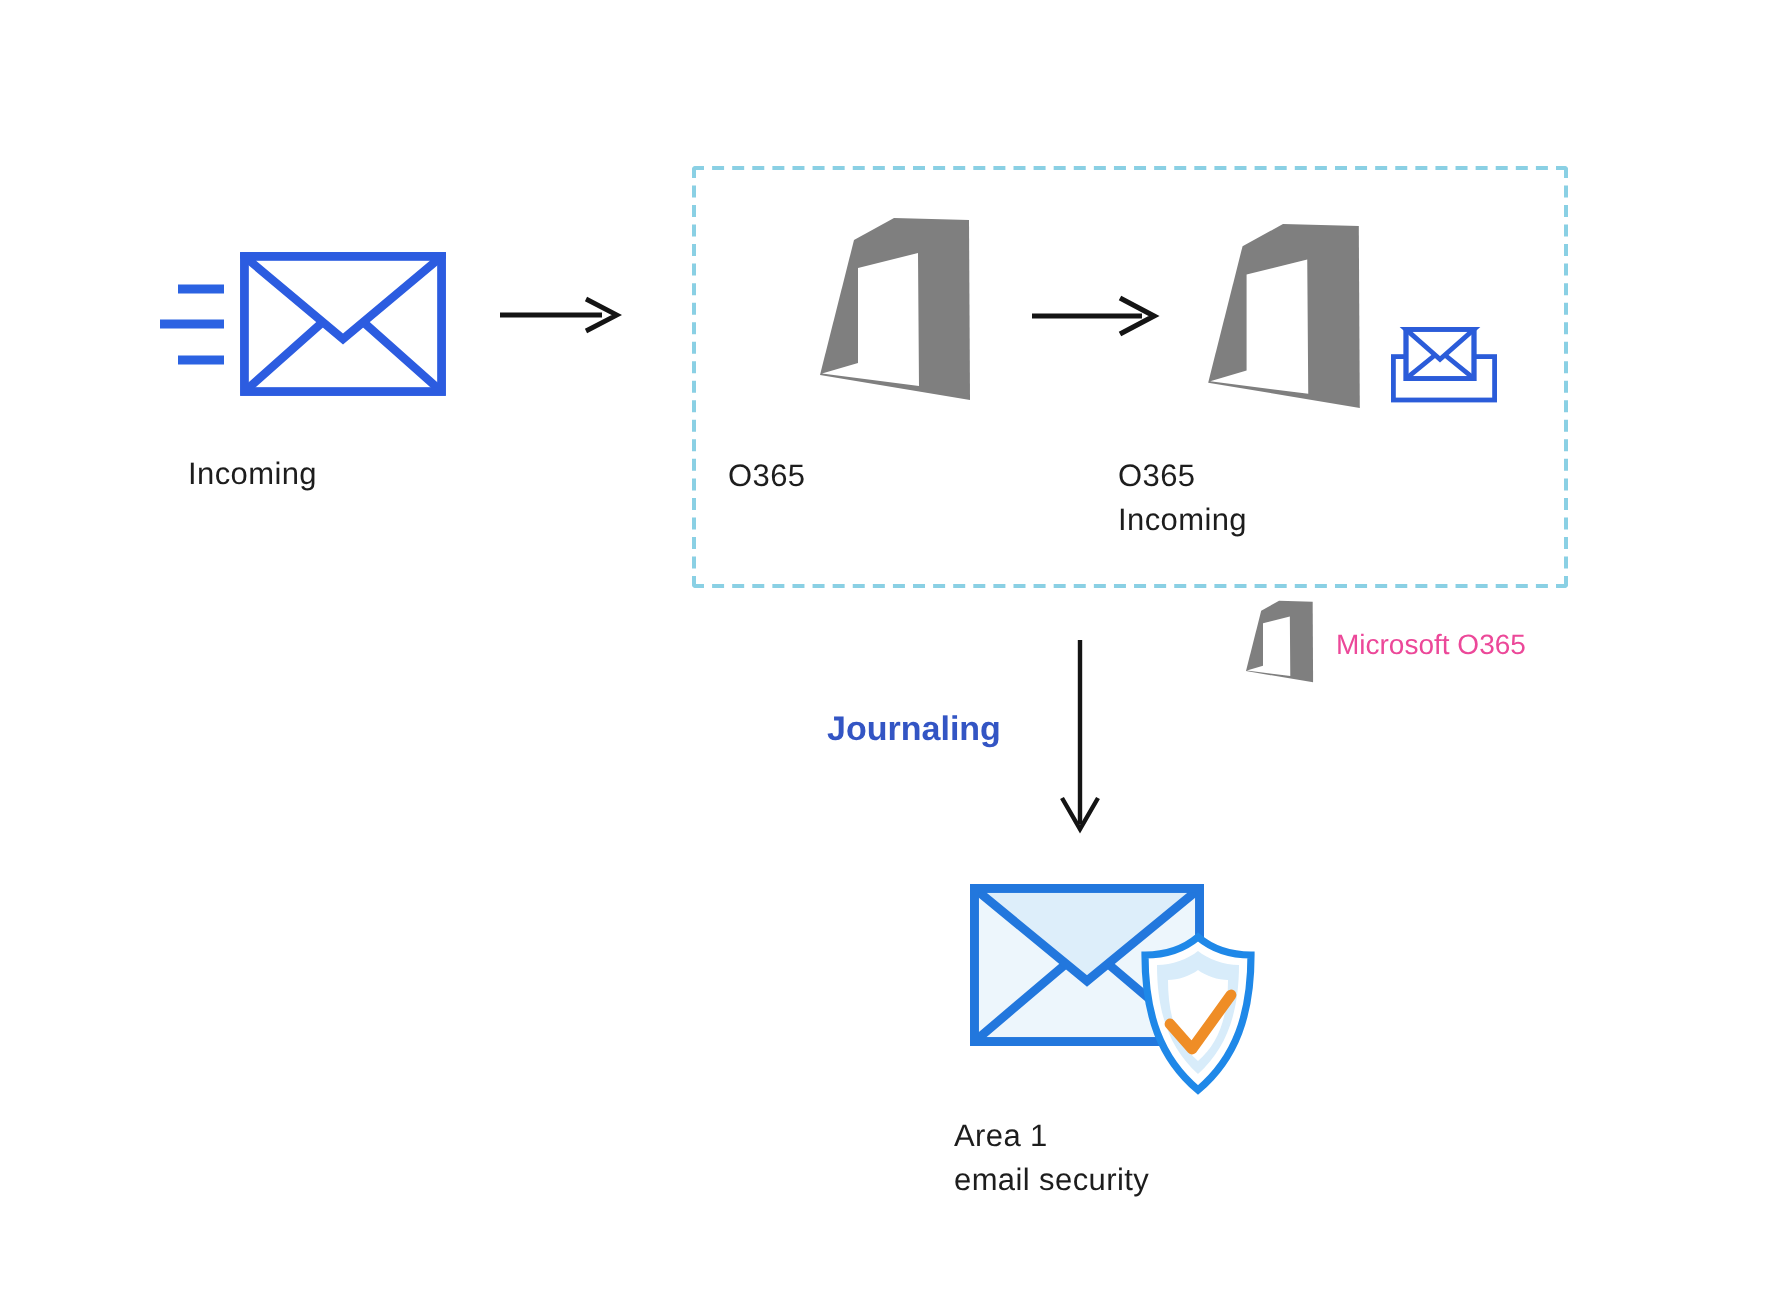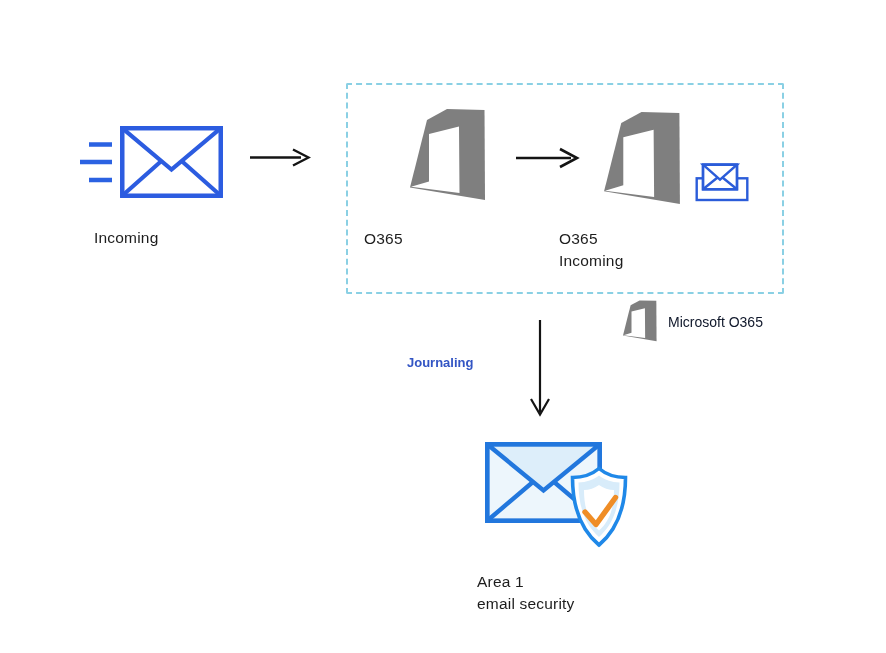--- a/index.html
+++ b/index.html
@@ -10,25 +10,25 @@
   .abs{position:absolute;}
   .node-label{
     position:absolute;width:152px;
     font-size:15.5px;line-height:22px;color:#1d1d1d;letter-spacing:0.2px;
   }
   .dashed-box{
     position:absolute;left:346px;top:83px;width:434px;height:207px;
     border:2px dashed #8ad0e4;border-radius:2px;background:transparent;
   }
   .journaling{
-    position:absolute;left:407px;top:355px;width:100px;text-align:left;
-    font-size:13px;font-weight:600;color:#3355c4;
+    position:absolute;left:407px;top:355px;width:100px;text-align:center;
+    font-size:17px;font-weight:600;color:#3355c4;
   }
   .legend-text{
-    position:absolute;left:668px;top:314px;font-size:14px;color:#0f172a;
+    position:absolute;left:668px;top:314px;font-size:14px;color:#ec4899;
   }
   svg{display:block;}
 </style>
 </head>
 <body>
 
 <div id="canvas">
 
   <svg class="abs" style="left:79px;top:141px;" width="34" height="44" viewBox="0 0 34 44">
     <path d="M10,3.5 H33 M1,21 H33 M10,39 H33" stroke="#2b62e2" stroke-width="4.6" fill="none"></path>
@@ -104,18 +104,18 @@
     <rect x="2.2" y="2.2" width="112.6" height="76.6" fill="none" stroke="#2277dd" stroke-width="4.4"></rect>
   </svg>
 
   <svg class="abs" style="left:567px;top:466px;" width="64" height="82" viewBox="0 0 64 82">
     <path d="M32,2.5 C38.5,8 48,11.5 58.5,11.5 C58.5,41 51,63 32,79 C13,63 5.5,41 5.5,11.5 C16,11.5 25.5,8 32,2.5 Z" fill="#ffffff" stroke="#1f88e8" stroke-width="3.6"></path>
     <path d="M32,9.5 C37,13.5 45,16.5 52.5,16.5 C52.5,40 46.5,58 32,71 C17.5,58 11.5,40 11.5,16.5 C19,16.5 27,13.5 32,9.5 Z" fill="#d8ecfa"></path>
     <path d="M32,19 C36,22 42,24 47,24 C47,42 42.5,55.5 32,64.5 C21.5,55.5 17,42 17,24 C22,24 28,22 32,19 Z" fill="#ffffff"></path>
     <path d="M18,46 L29,58.5 L48.5,31.5" fill="none" stroke="#ef8d26" stroke-width="5.4" stroke-linecap="round" stroke-linejoin="round"></path>
   </svg>
 
-  <div class="node-label" style="left:477px;top:558px;margin-top:13px;">
+  <div class="node-label" style="left:477px;top:558px;">
     <div>Area 1</div>
     <div>email security</div>
   </div>
 
 </div>
 
 </body></html>

